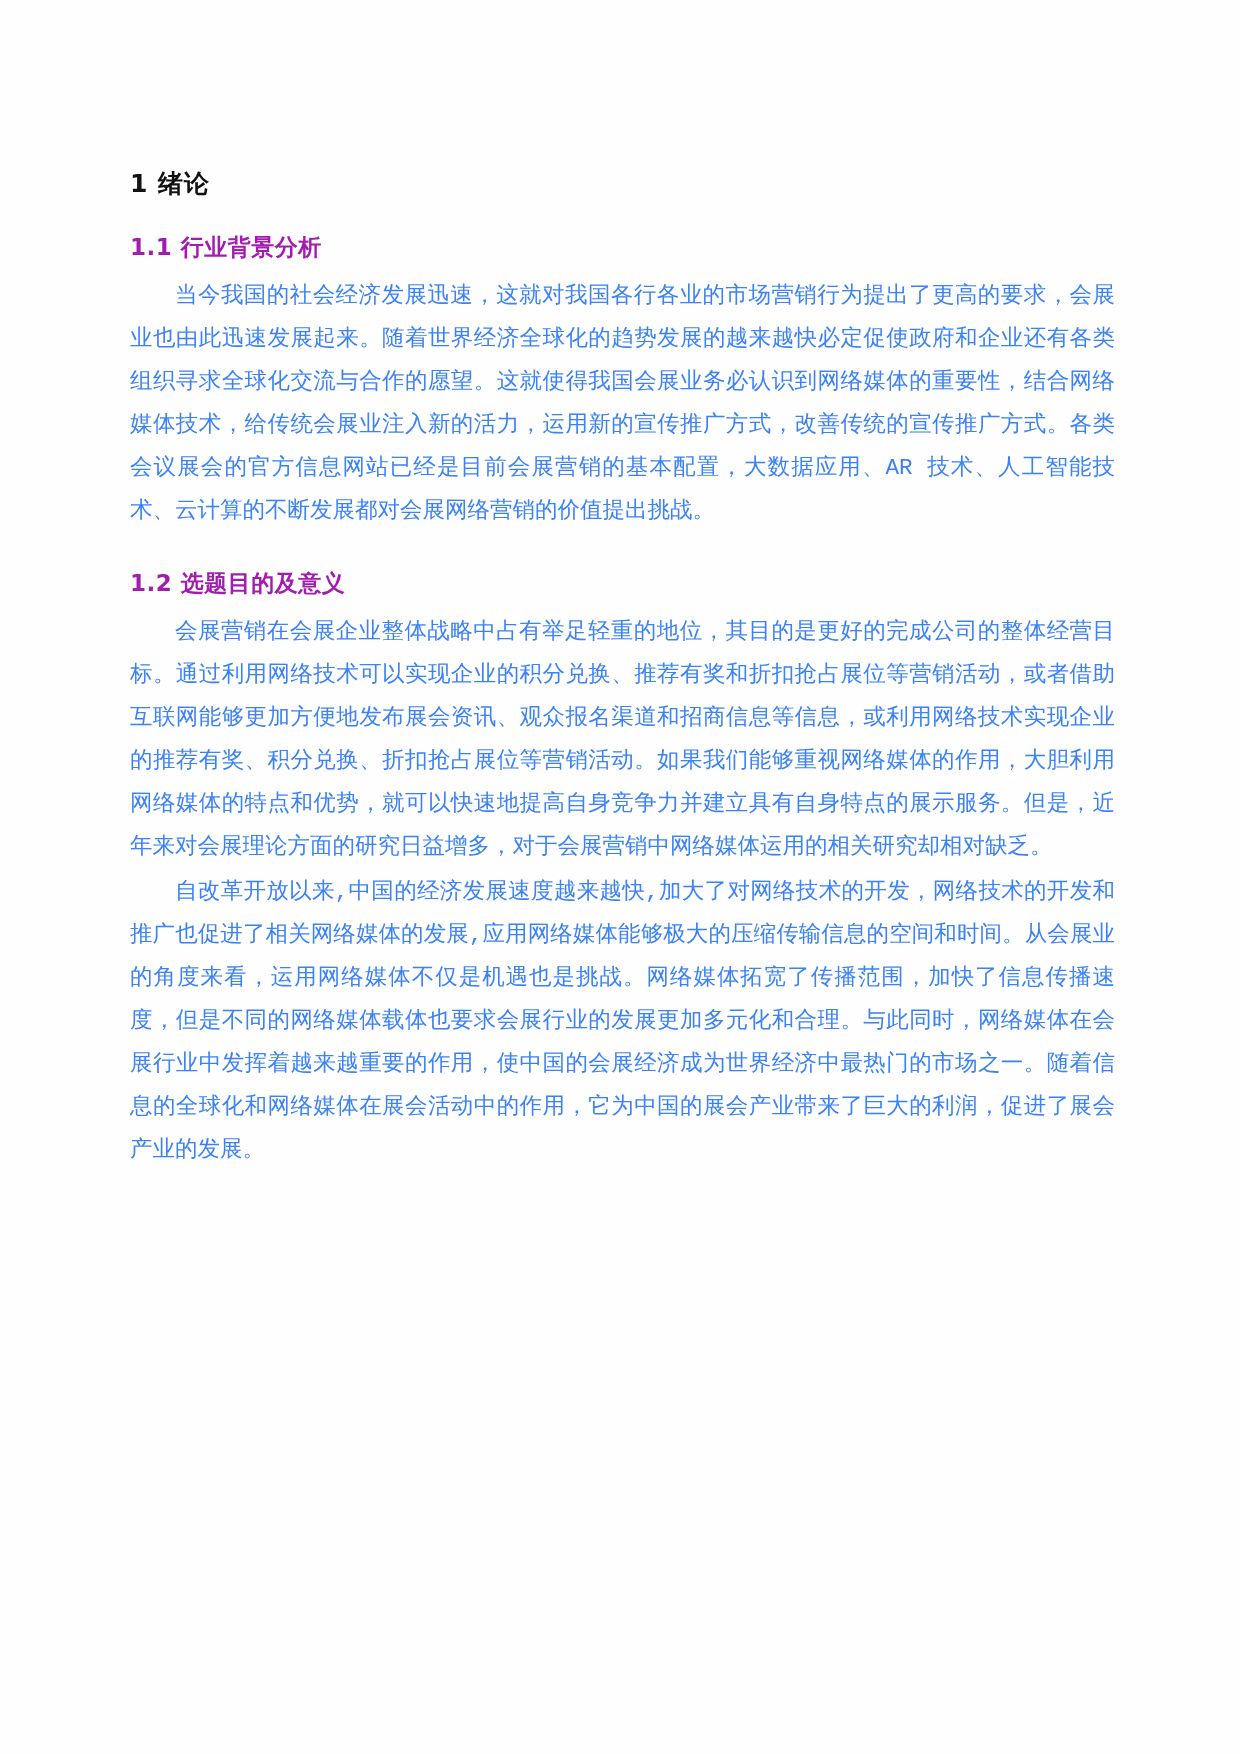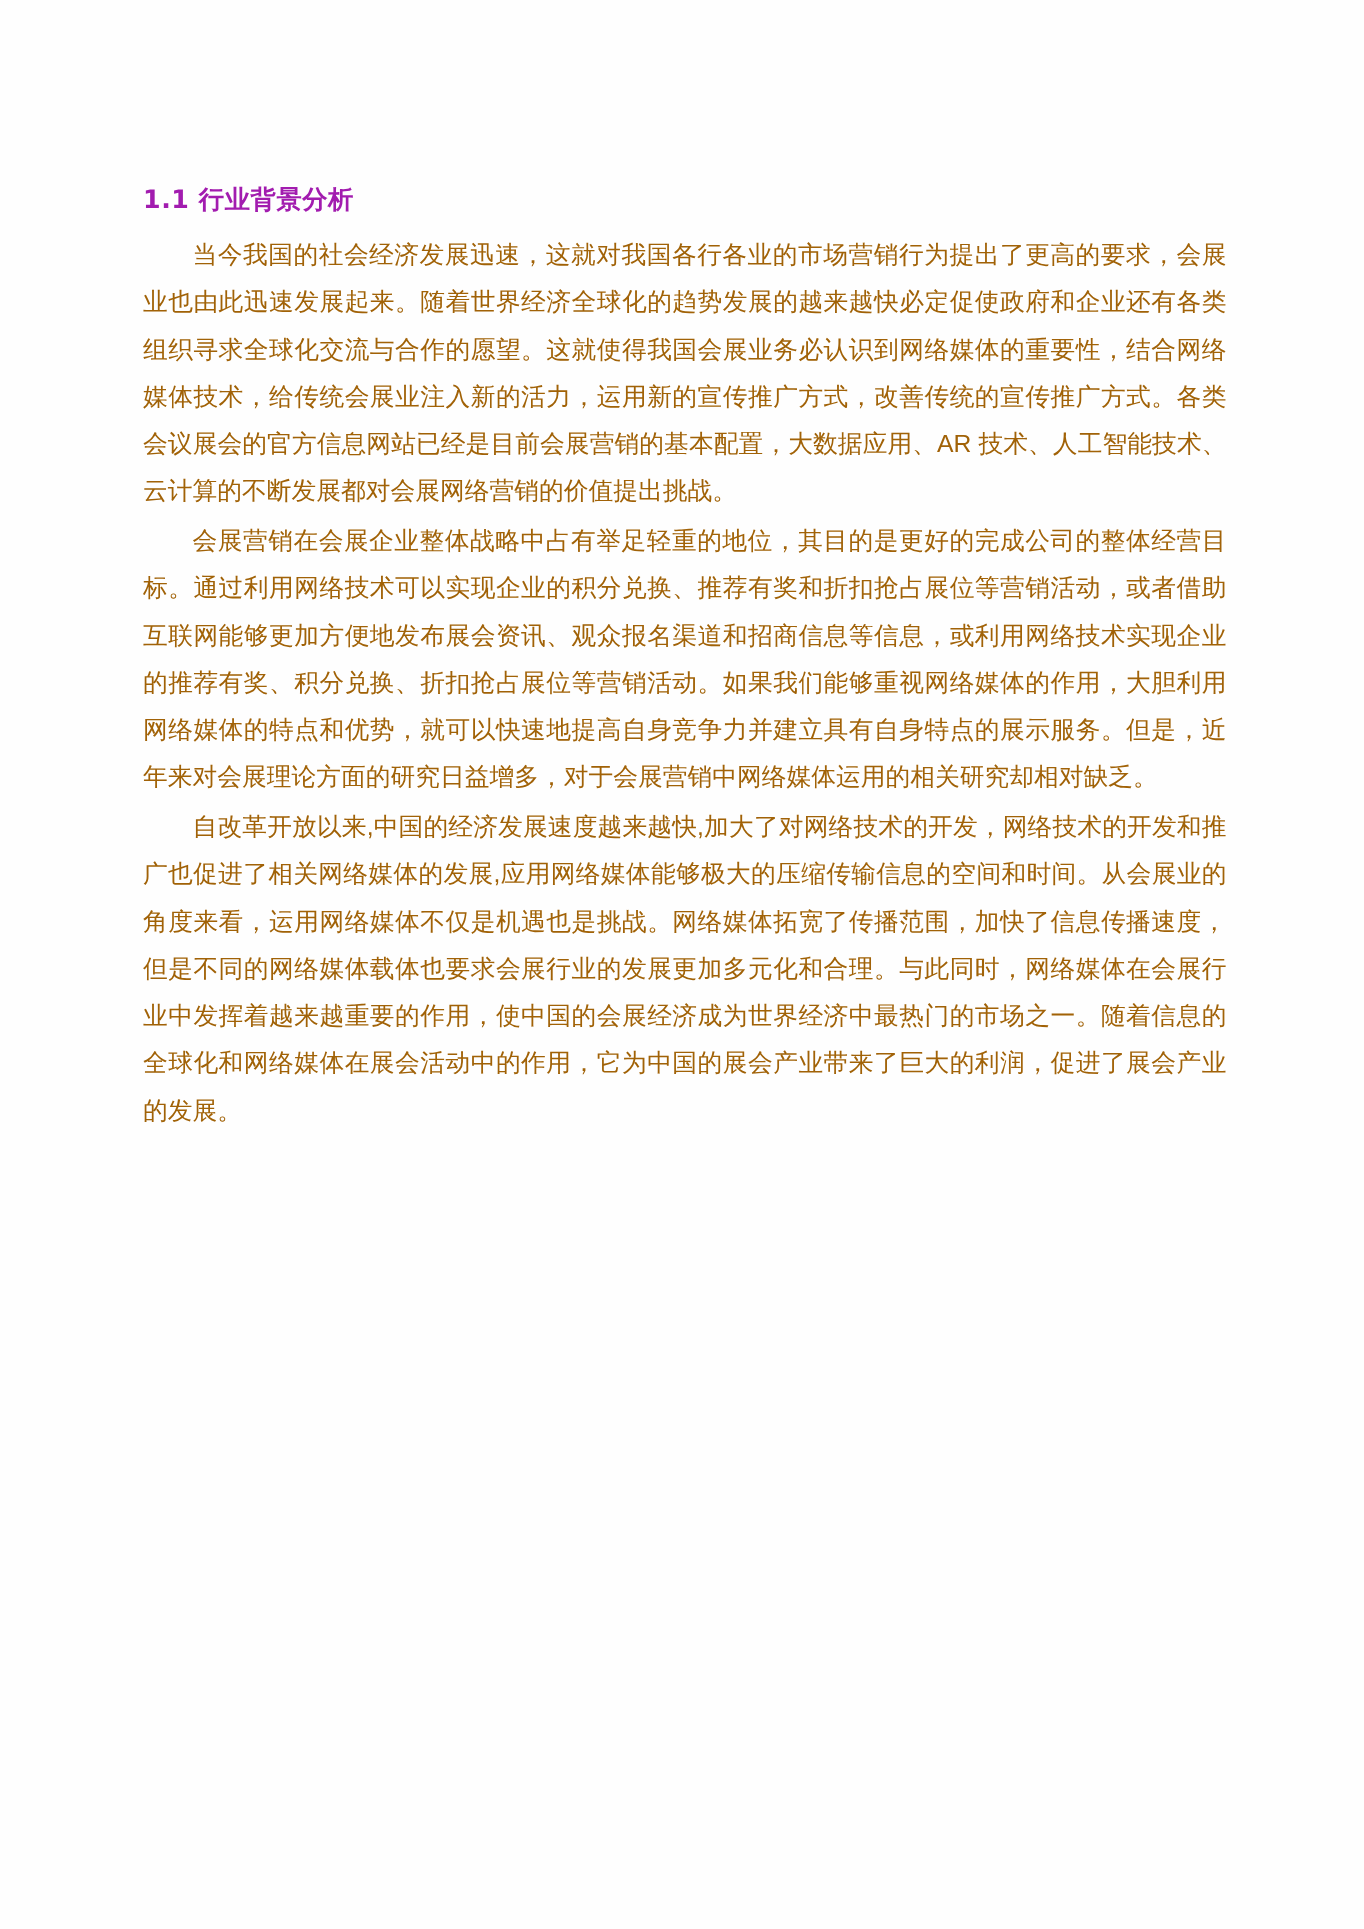--- a/index.html
+++ b/index.html
@@ -40,44 +40,46 @@
     font-weight: bold;
     color: #a21caf;
     letter-spacing: 0.5px;
     margin: 0 0 12px 0;
     line-height: 1.3;
   }
   .h2.second {
     margin-top: 36px;
   }
   .para {
-    font-family: Liberation Sans, sans-serif;
+    font-family: Liberation Mono, monospace;
     font-size: 22.5px;
-    color: #a16207;
+    color: #3b82f6;
     line-height: 43px;
     text-align: justify;
     text-justify: inter-ideograph;
     text-indent: 2em;
     margin: 0 0 2px 0;
     word-break: break-all;
   }
   .para.tight {
     letter-spacing: 0px;
   }
 </style>
 </head>
 <body>
 
 <div class="page">
   <div class="content">
 
+    <h1 class="h1">1 绪论</h1>
 
     <h2 class="h2">1.1 行业背景分析</h2>
 
     <p class="para">当今我国的社会经济发展迅速，这就对我国各行各业的市场营销行为提出了更高的要求，会展业也由此迅速发展起来。随着世界经济全球化的趋势发展的越来越快必定促使政府和企业还有各类组织寻求全球化交流与合作的愿望。这就使得我国会展业务必认识到网络媒体的重要性，结合网络媒体技术，给传统会展业注入新的活力，运用新的宣传推广方式，改善传统的宣传推广方式。各类会议展会的官方信息网站已经是目前会展营销的基本配置，大数据应用、AR 技术、人工智能技术、云计算的不断发展都对会展网络营销的价值提出挑战。</p>
 
+    <h2 class="h2 second">1.2 选题目的及意义</h2>
 
     <p class="para">会展营销在会展企业整体战略中占有举足轻重的地位，其目的是更好的完成公司的整体经营目标。通过利用网络技术可以实现企业的积分兑换、推荐有奖和折扣抢占展位等营销活动，或者借助互联网能够更加方便地发布展会资讯、观众报名渠道和招商信息等信息，或利用网络技术实现企业的推荐有奖、积分兑换、折扣抢占展位等营销活动。如果我们能够重视网络媒体的作用，大胆利用网络媒体的特点和优势，就可以快速地提高自身竞争力并建立具有自身特点的展示服务。但是，近年来对会展理论方面的研究日益增多，对于会展营销中网络媒体运用的相关研究却相对缺乏。</p>
 
     <p class="para tight">自改革开放以来,中国的经济发展速度越来越快,加大了对网络技术的开发，网络技术的开发和推广也促进了相关网络媒体的发展,应用网络媒体能够极大的压缩传输信息的空间和时间。从会展业的角度来看，运用网络媒体不仅是机遇也是挑战。网络媒体拓宽了传播范围，加快了信息传播速度，但是不同的网络媒体载体也要求会展行业的发展更加多元化和合理。与此同时，网络媒体在会展行业中发挥着越来越重要的作用，使中国的会展经济成为世界经济中最热门的市场之一。随着信息的全球化和网络媒体在展会活动中的作用，它为中国的展会产业带来了巨大的利润，促进了展会产业的发展。</p>
 
   </div>
 </div>
 
 </body></html>

